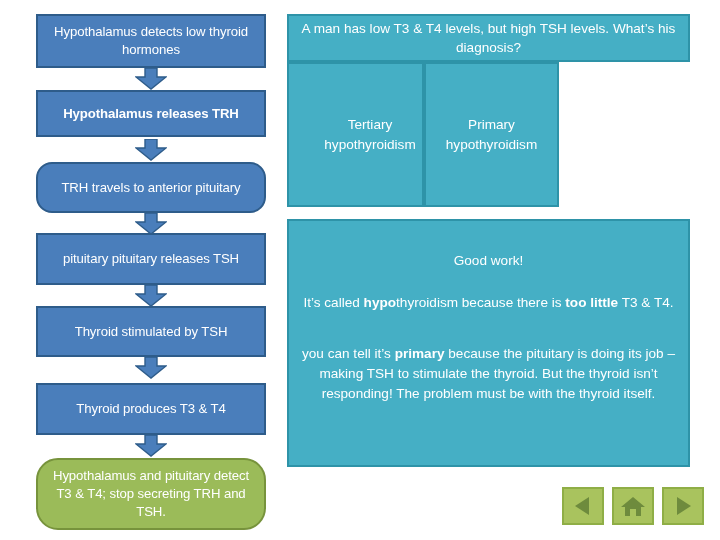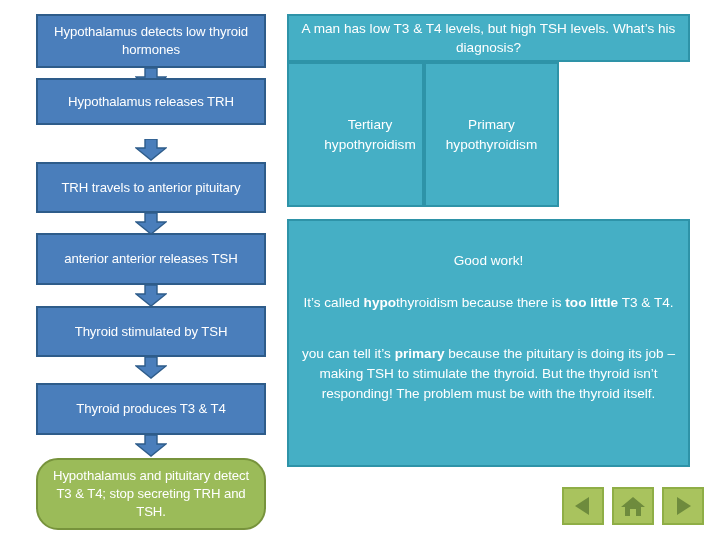--- a/index.html
+++ b/index.html
@@ -150,42 +150,42 @@
   <div class="flow-box" style="top:14px;height:54px;">
     <span>Hypothalamus detects low thyroid hormones</span>
   </div>
 
   <div class="arrow" style="top:68px;">
     <svg width="32" height="22" viewBox="0 0 32 22">
       <polygon points="10,0 22,0 22,9 31,9 16,21 1,9 10,9" fill="#4A7EBB" stroke="#2E5C8A" stroke-width="1.4"></polygon>
     </svg>
   </div>
 
-  <div class="flow-box" style="top:78px;height:47px;">
+  <div class="flow-box" style="top:90px;height:47px;font-weight:bold;">
     <span>Hypothalamus releases TRH</span>
   </div>
 
   <div class="arrow" style="top:139px;">
     <svg width="32" height="22" viewBox="0 0 32 22">
       <polygon points="10,0 22,0 22,9 31,9 16,21 1,9 10,9" fill="#4A7EBB" stroke="#2E5C8A" stroke-width="1.4"></polygon>
     </svg>
   </div>
 
-  <div class="flow-box" style="top:162px;height:51px;">
+  <div class="flow-box" style="top:162px;height:51px;border-radius:16px;">
     <span>TRH travels to anterior pituitary</span>
   </div>
 
   <div class="arrow" style="top:213px;">
     <svg width="32" height="22" viewBox="0 0 32 22">
       <polygon points="10,0 22,0 22,9 31,9 16,21 1,9 10,9" fill="#4A7EBB" stroke="#2E5C8A" stroke-width="1.4"></polygon>
     </svg>
   </div>
 
   <div class="flow-box" style="top:233px;height:52px;">
-    <span>anterior anterior releases TSH</span>
+    <span>pituitary pituitary releases TSH</span>
   </div>
 
   <div class="arrow" style="top:285px;">
     <svg width="32" height="22" viewBox="0 0 32 22">
       <polygon points="10,0 22,0 22,9 31,9 16,21 1,9 10,9" fill="#4A7EBB" stroke="#2E5C8A" stroke-width="1.4"></polygon>
     </svg>
   </div>
 
   <div class="flow-box" style="top:306px;height:51px;">
     <span>Thyroid stimulated by TSH</span>

